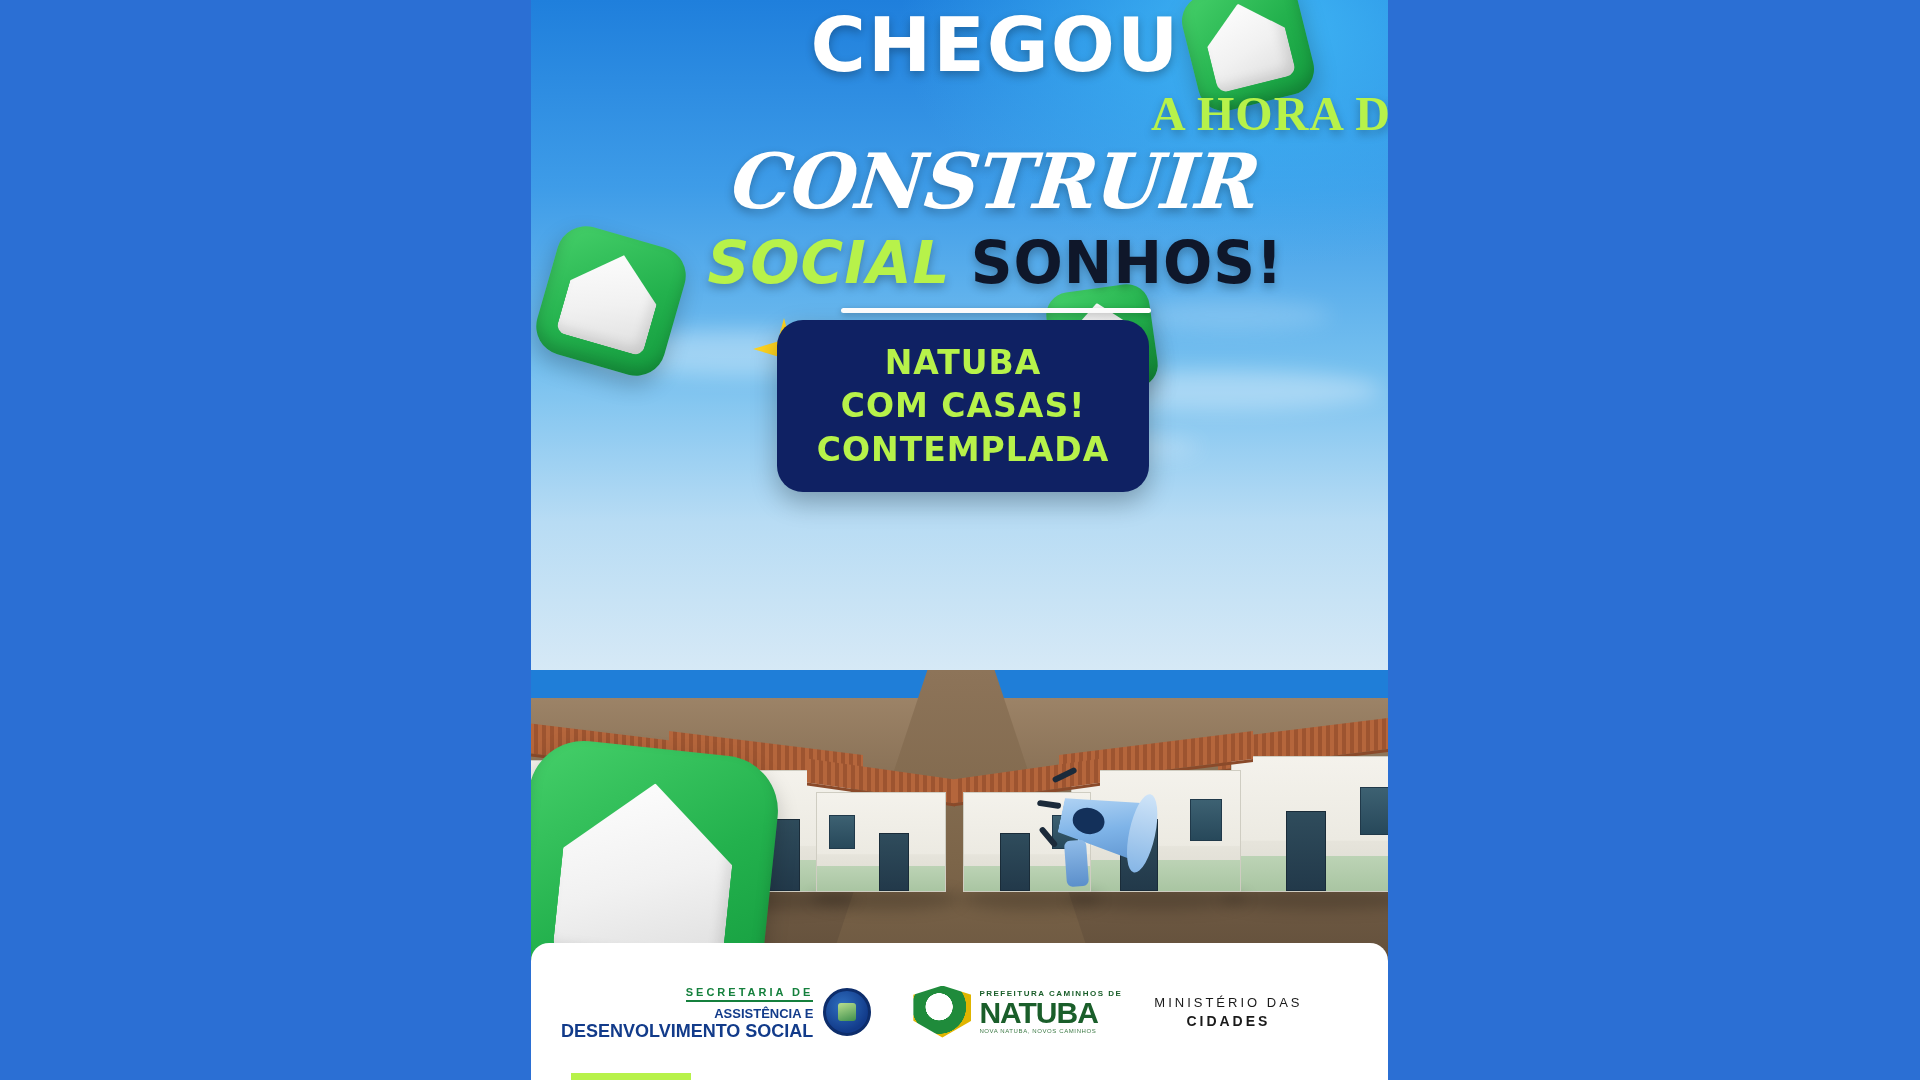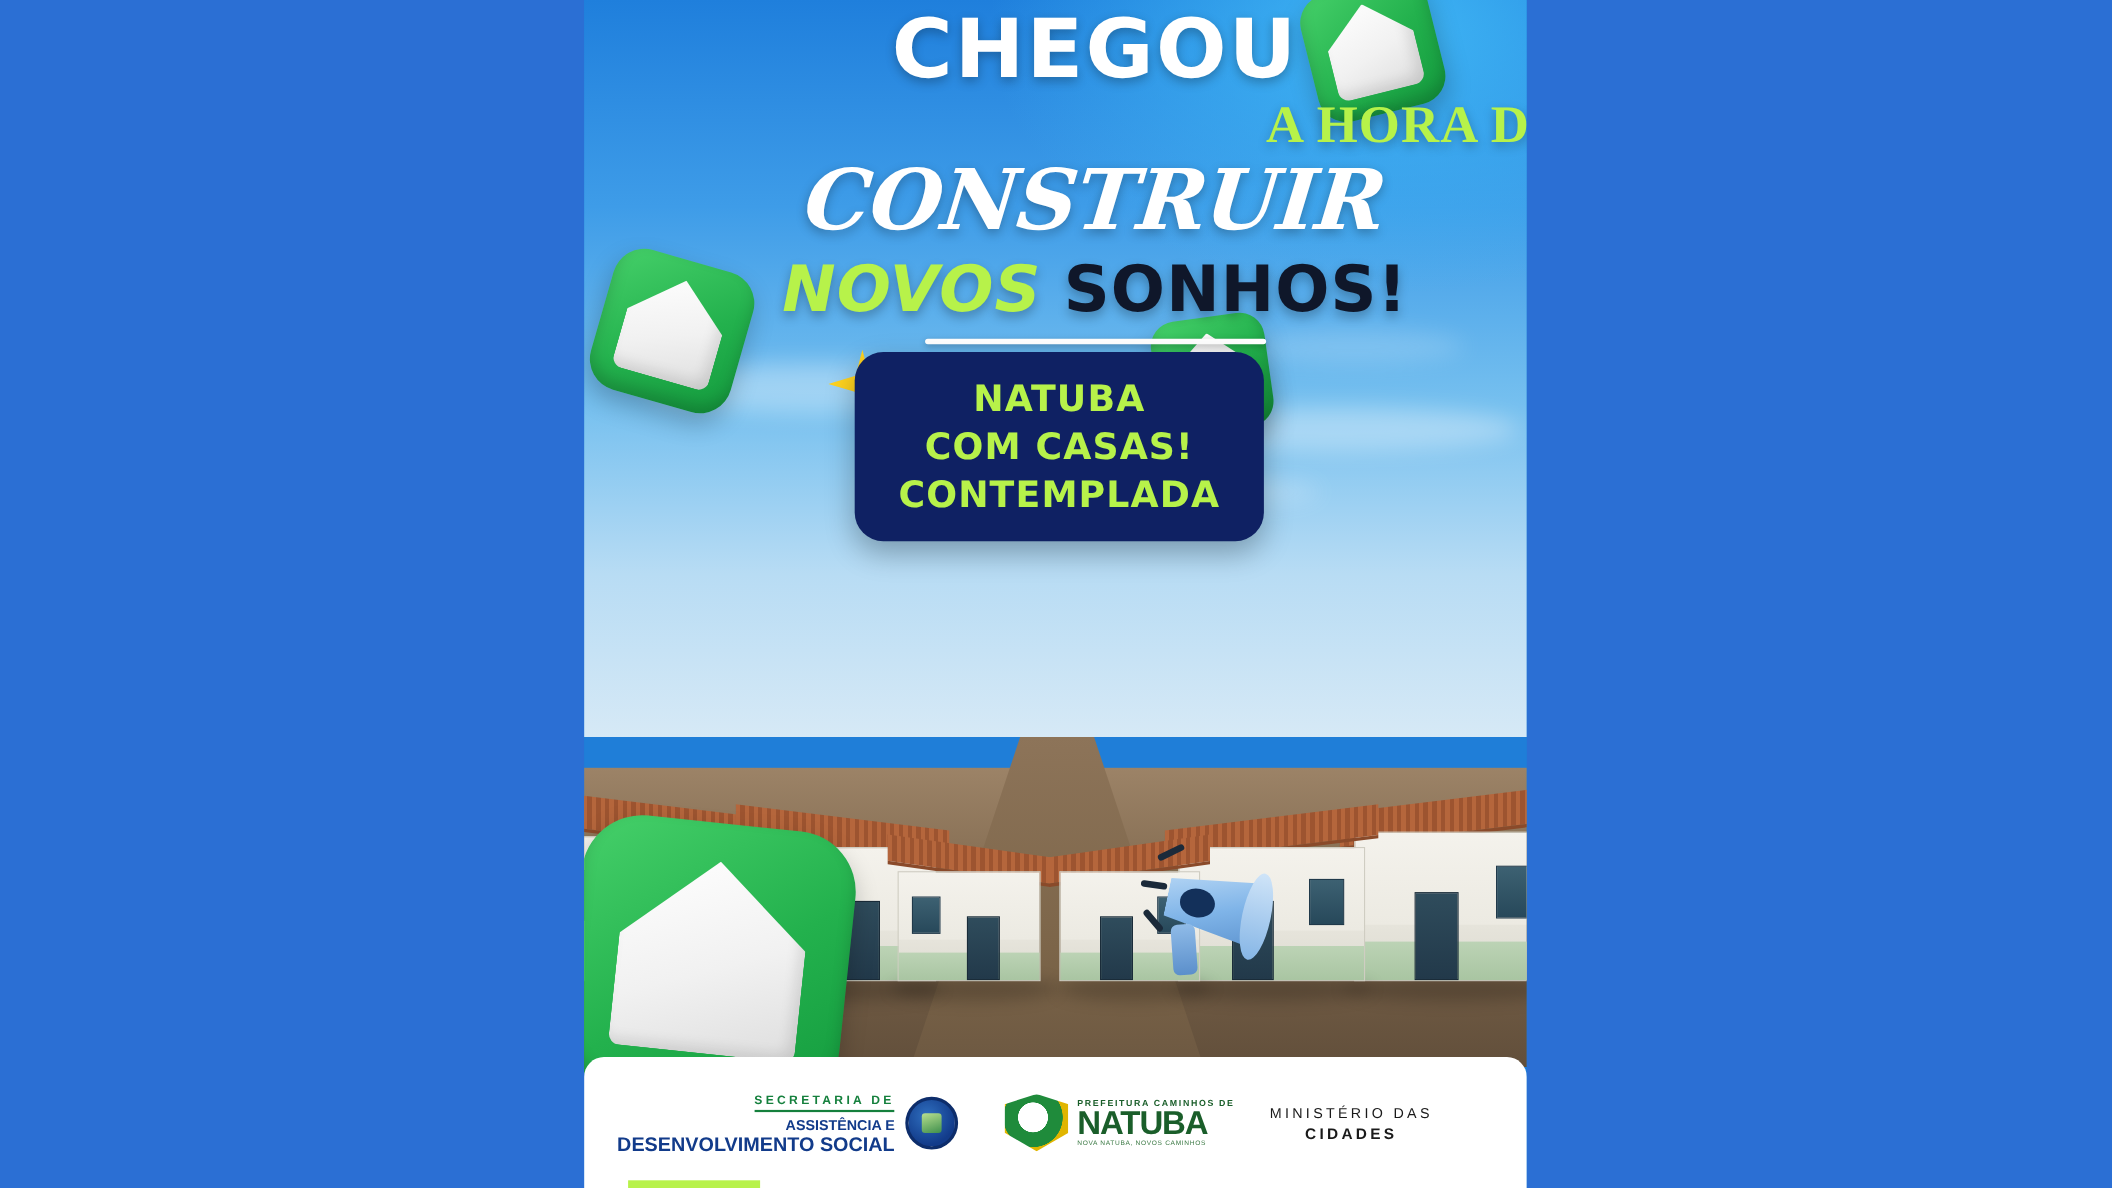--- a/index.html
+++ b/index.html
@@ -306,21 +306,21 @@
   .mega .r1 { left: 8px; top: 2px; width: 26px; height: 6px; transform: rotate(-38deg); }
   .mega .r2 { left: 0px; top: 34px; width: 24px; height: 6px; transform: rotate(-4deg); }
   .mega .r3 { left: 6px; top: 66px; width: 24px; height: 6px; transform: rotate(38deg); }
 
   
   .footer {
     position: absolute;
     left: 0;
     bottom: 0;
     width: 857px;
-    height: 119px;
+    height: 137px;
     background: #ffffff;
     border-top-left-radius: 18px;
     border-top-right-radius: 18px;
     display: flex;
     align-items: center;
   }
   .footer-accent {
     position: absolute;
     left: 40px;
     bottom: 0;
@@ -487,21 +487,21 @@
     <div class="pin" style="left:-10px;top:748px;width:250px;height:250px;transform:rotate(6deg);">
       <div class="pad"></div>
         <div class="home"></div>
     </div>
 
     <div class="headline">
       <div class="h-chegou">CHEGOU</div>
       <div class="h-ahorade">A HORA DE</div>
       <div class="h-construir">CONSTRUIR</div>
       <div class="h-novos-line">
-        <span class="h-novos">NOVOS</span>
+        <span class="h-novos">SOCIAL</span>
         <span class="h-sonhos">SONHOS!</span>
       </div>
       <div class="rule"></div>
     </div>
 
     <div class="spark"></div>
     <div class="badge-navy">
       <div class="txt">
         <div>NATUBA</div>
         <div>COM CASAS!</div>

